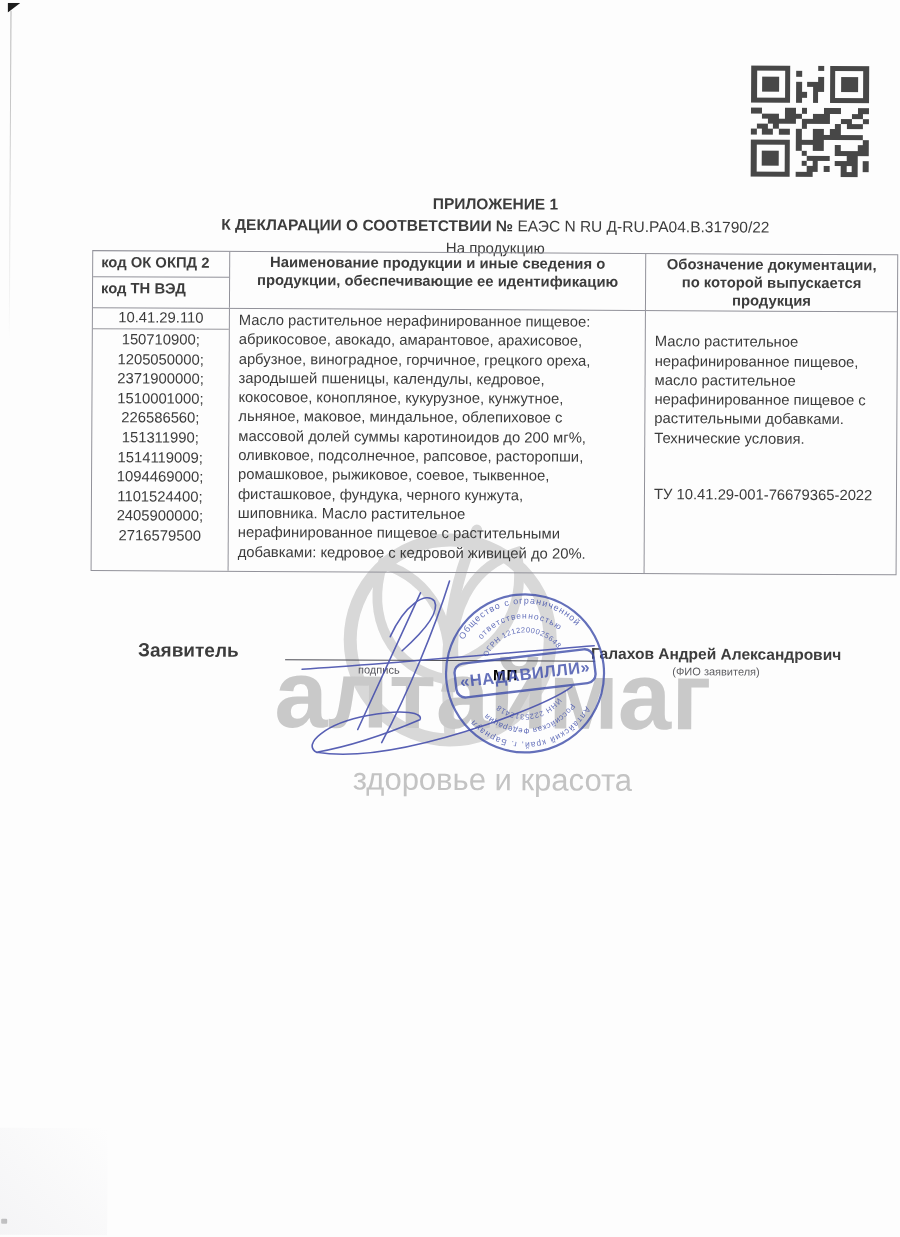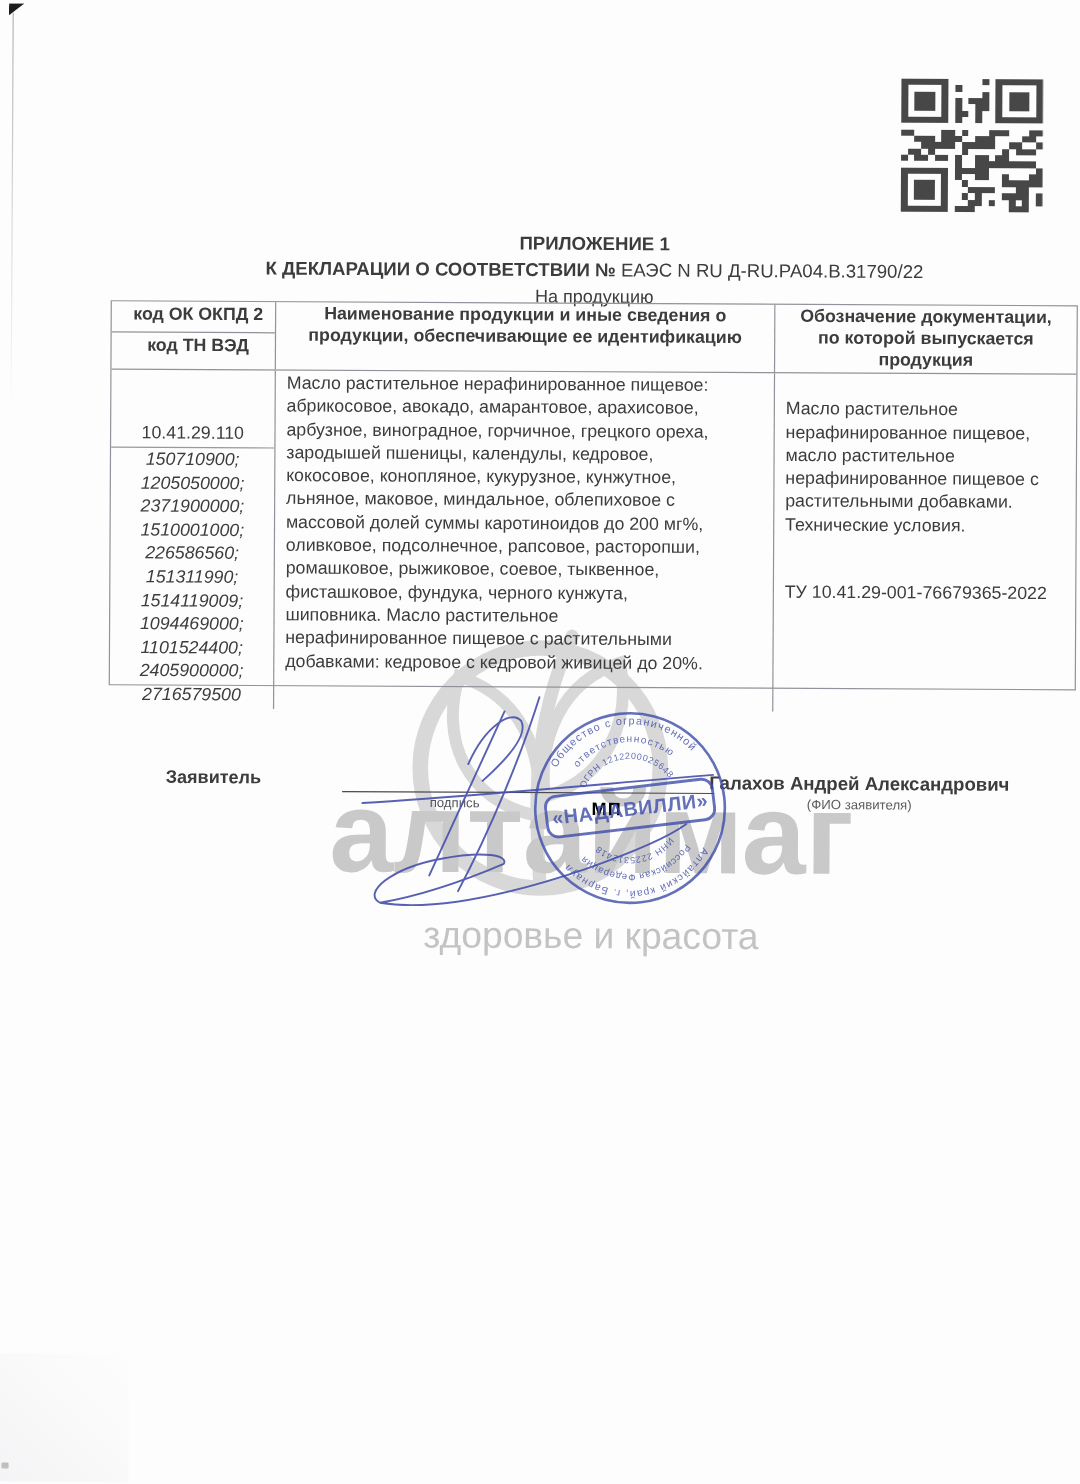--- a/index.html
+++ b/index.html
@@ -29,43 +29,43 @@
   .title-wrap{left:90px;top:193px;width:806px;text-align:center;line-height:22px;}
   .t1{font-weight:bold;font-size:15.5px;}
   .t2{font-size:15.5px;}
   .t2 b{font-weight:bold;}
   .t3{font-size:15px;}
 
   
   .doc-table{left:90px;top:252px;width:804px;border:1px solid #92929a;font-size:14.8px;}
   .thead{display:grid;grid-template-columns:137px 416px 1fr;border-bottom:1px solid #92929a;}
   .tbody{display:grid;grid-template-columns:137px 416px 1fr;height:262px;}
-  .hc{font-weight:bold;text-align:center;}
+  .hc{font-weight:bold;}
   .hc1{border-right:1px solid #92929a;}
   .hc1 .sub1{height:26px;border-bottom:1px solid #92929a;padding:3px 0 0 8px;box-sizing:border-box;}
   .hc1 .sub2{height:28px;padding:3px 0 0 8px;box-sizing:border-box;}
   .hc2{border-right:1px solid #92929a;text-align:center;padding:1px 14px;line-height:18px;}
   .hc3{text-align:center;padding:1px 10px;line-height:18px;}
   .bc1{border-right:1px solid #92929a;text-align:center;}
-  .okpd{height:21px;border-bottom:1px solid #98989e;padding-top:1px;box-sizing:border-box;margin-top:44px;}
+  .okpd{height:21px;border-bottom:1px solid #98989e;padding-top:1px;box-sizing:border-box;}
   .codes{padding-top:1px;}
-  .code-line{line-height:19.6px;font-style:italic;}
+  .code-line{line-height:19.6px;}
   .bc2{border-right:1px solid #92929a;padding:2px 8px 0 9px;line-height:19.3px;white-space:pre-line;}
   .bc3{padding:2px 6px 0 9px;line-height:19.3px;white-space:pre-line;}
   .tu{margin-top:18px;white-space:nowrap;}
 
   
   .wm-logo{left:330px;top:512px;width:240px;height:240px;z-index:0;opacity:.9;}
   .wm-brand{left:90px;top:645px;width:806px;text-align:center;z-index:0;
     font-weight:bold;font-size:96px;line-height:100px;color:#c9c9c9;letter-spacing:0px;}
   .wm-tagline{left:90px;top:762px;width:806px;text-align:center;z-index:0;
     font-size:31px;color:#c3c3c3;}
 
   
-  .applicant{left:138px;top:641px;font-weight:bold;font-size:15px;z-index:2;}
+  .applicant{left:138px;top:641px;font-weight:bold;font-size:19px;z-index:2;}
   .sig-line{left:285px;top:660px;width:310px;border-top:1.4px solid #4a4a52;z-index:1;}
   .sig-caption{left:358px;top:664px;font-size:11px;color:#55555c;z-index:2;}
   .mp{left:493px;top:666px;font-weight:bold;font-size:15px;letter-spacing:1px;color:#000000;z-index:1;}
   .sig-svg{left:272px;top:575px;width:330px;height:185px;z-index:3;opacity:.9;}
   .stamp-svg{left:438px;top:586px;width:174px;height:174px;z-index:3;opacity:.8;}
   .name-block{left:580px;top:644px;width:272px;text-align:center;z-index:2;}
   .name{font-weight:bold;font-size:15.5px;white-space:nowrap;}
   .name-caption{font-size:11px;color:#5c5c60;margin-top:2px;}
 </style>
 </head>

